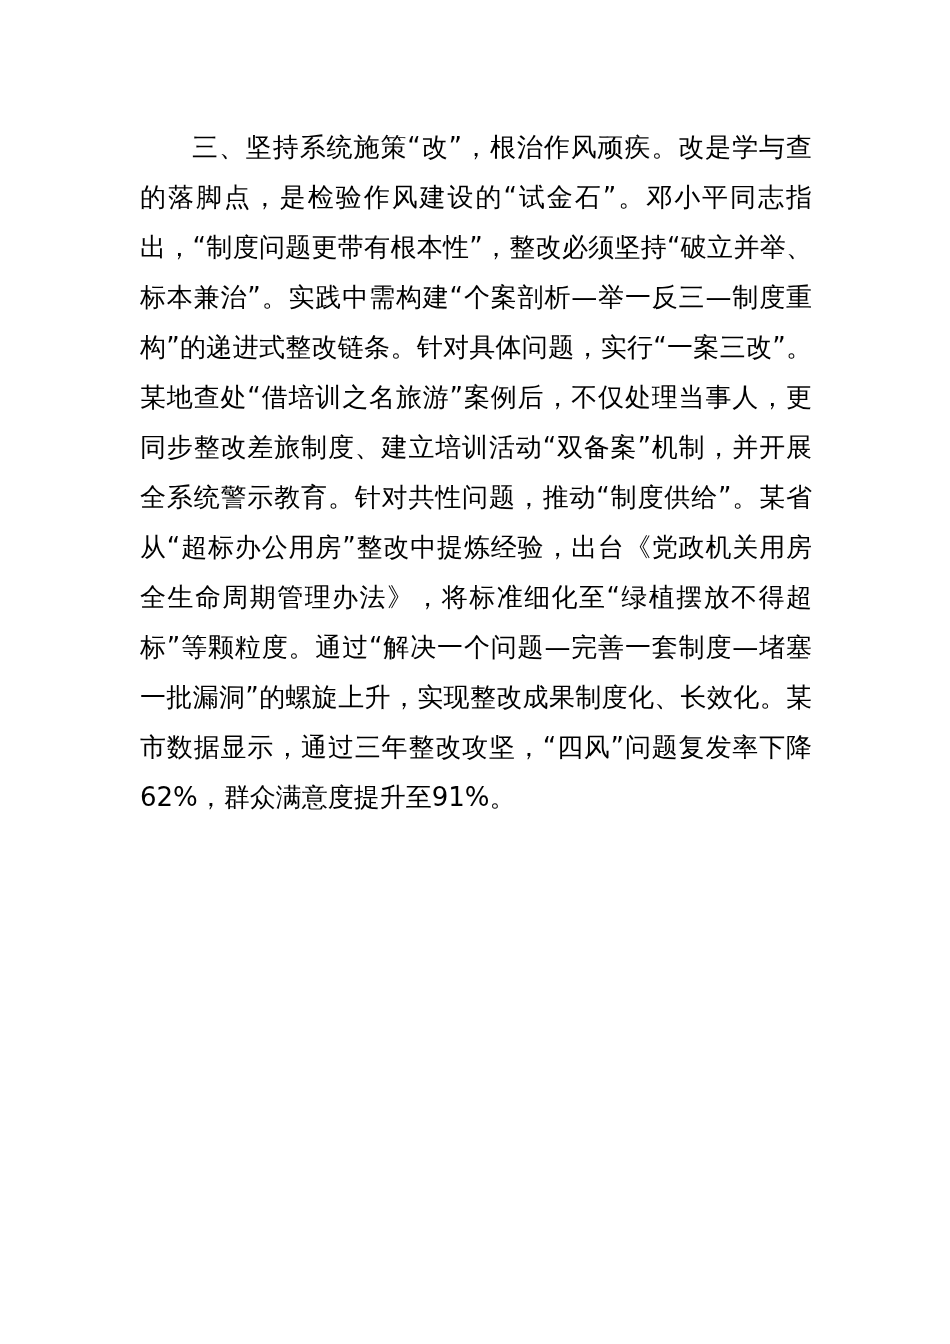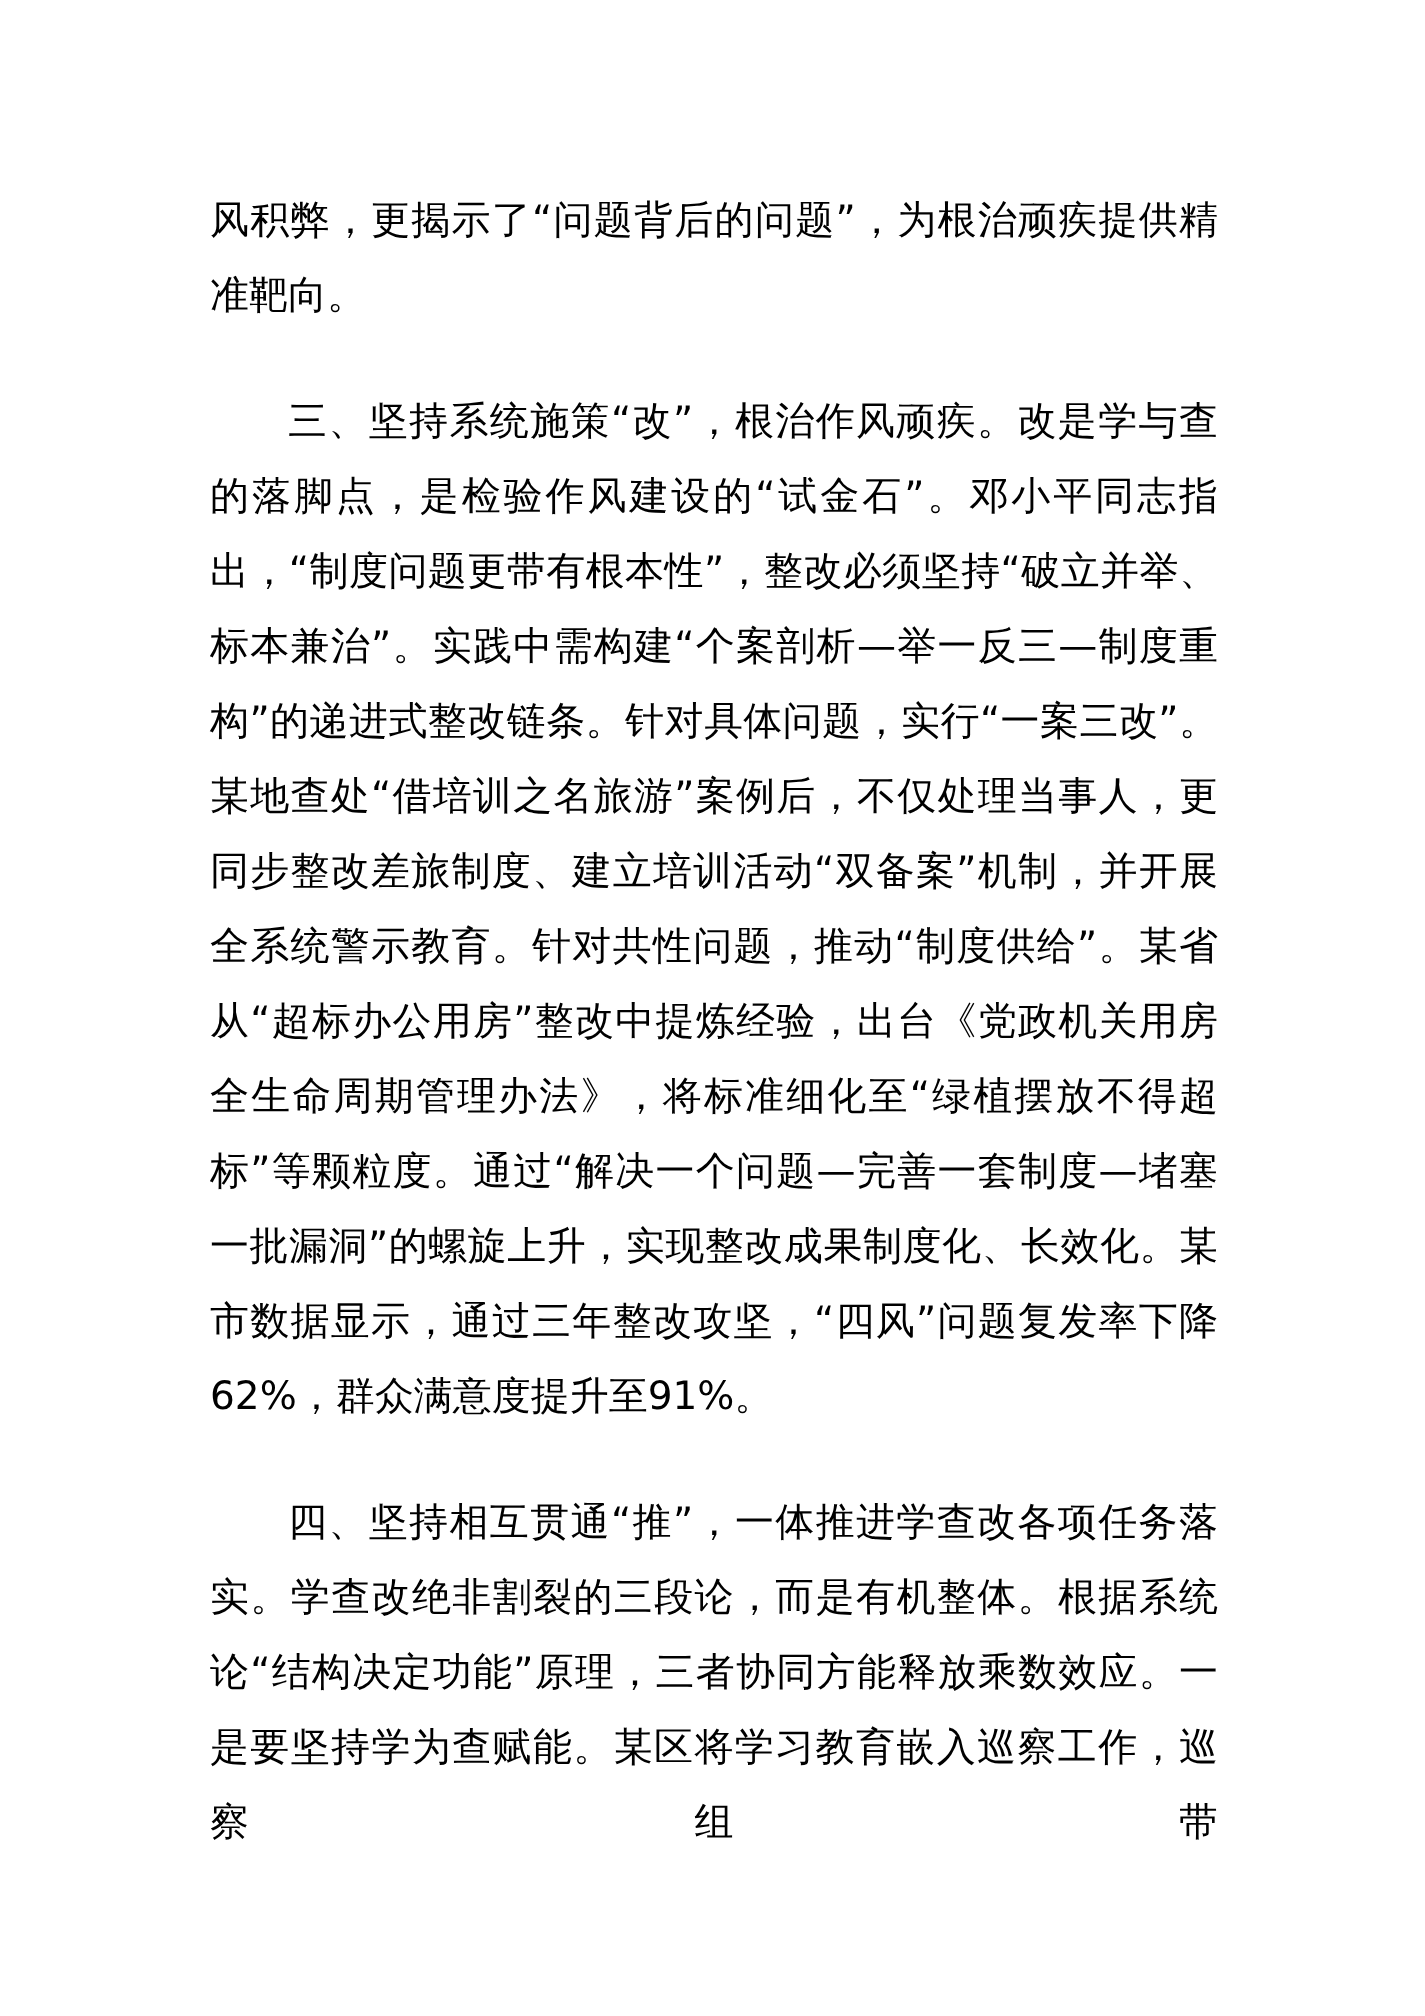--- a/index.html
+++ b/index.html
@@ -46,20 +46,18 @@
   .body-run {
     font-weight: 400;
   }
 </style>
 </head>
 <body>
 
 <div class="page">
   <div class="content">
 
-    <p class="para"><span class="body-run">风积弊，更揭示了“问题背后的问题”，为根治顽疾提供精准靶向。</span></p>
 
     <p class="para indented"><span class="run-in-heading">三、坚持系统施策“改”，根治作风顽疾。</span><span class="body-run">改是学与查的落脚点，是检验作风建设的“试金石”。邓小平同志指出，“制度问题更带有根本性”，整改必须坚持“破立并举、标本兼治”。实践中需构建“个案剖析—举一反三—制度重构”的递进式整改链条。针对具体问题，实行“一案三改”。某地查处“借培训之名旅游”案例后，不仅处理当事人，更同步整改差旅制度、建立培训活动“双备案”机制，并开展全系统警示教育。针对共性问题，推动“制度供给”。某省从“超标办公用房”整改中提炼经验，出台《党政机关用房全生命周期管理办法》，将标准细化至“绿植摆放不得超标”等颗粒度。通过“解决一个问题—完善一套制度—堵塞一批漏洞”的螺旋上升，实现整改成果制度化、长效化。某市数据显示，通过三年整改攻坚，“四风”问题复发率下降62%，群众满意度提升至91%。</span></p>
 
-    <p class="para indented fill-last"><span class="run-in-heading">四、坚持相互贯通“推”，一体推进学查改各项任务落实。</span><span class="body-run">学查改绝非割裂的三段论，而是有机整体。根据系统论“结构决定功能”原理，三者协同方能释放乘数效应。一是要坚持学为查赋能。某区将学习教育嵌入巡察工作，巡察组带</span></p>
 
   </div>
 </div>
 
 </body></html>

